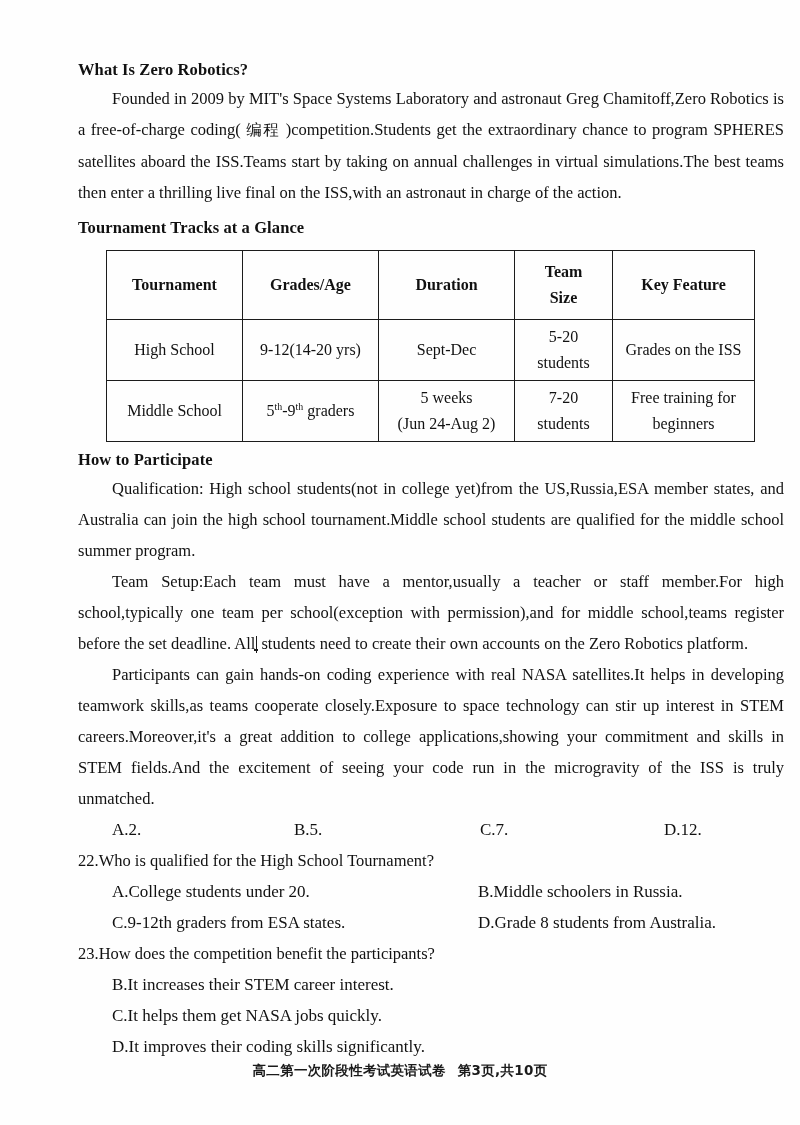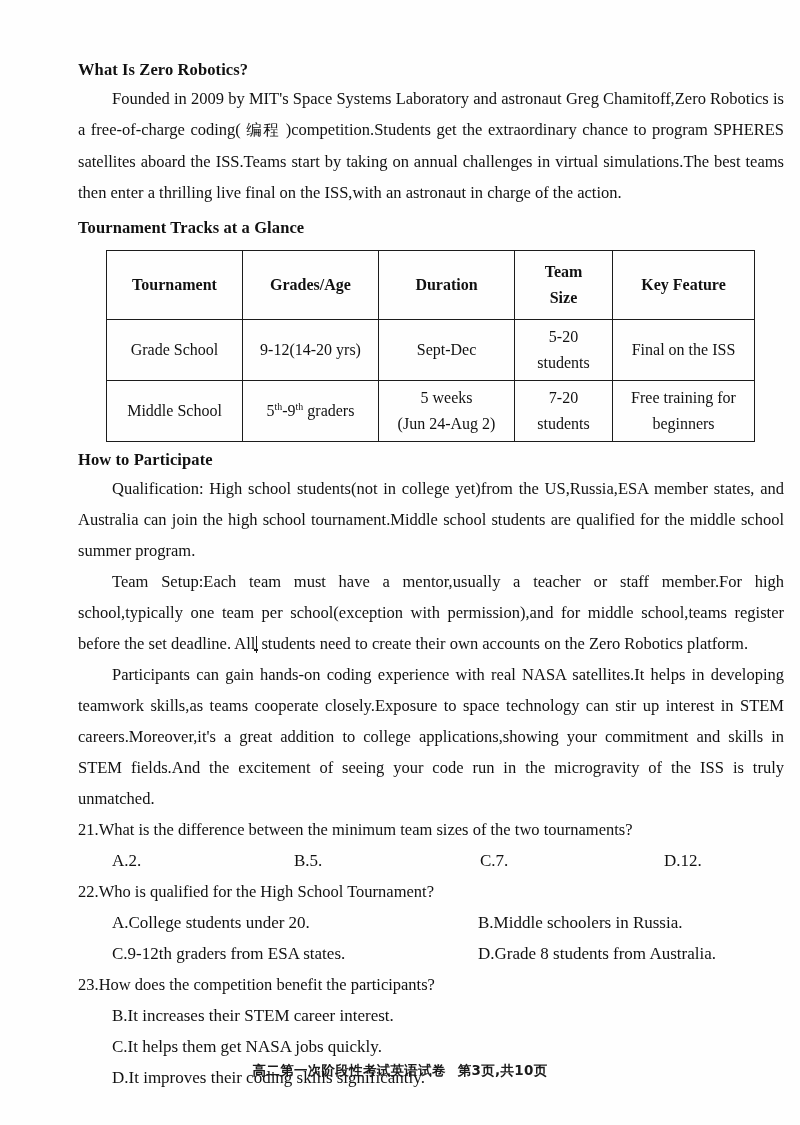--- a/index.html
+++ b/index.html
@@ -189,28 +189,28 @@
             <td>Grades/Age</td>
             <td>Duration</td>
             <td>
               <span>Team</span><br>
               <span>Size</span>
             </td>
             <td>Key Feature</td>
           </tr>
 
           <tr class="body-row">
-            <td>Grade School</td>
+            <td>High School</td>
             <td>9-12(14-20 yrs)</td>
             <td>Sept-Dec</td>
             <td>
               <span>5-20</span><br>
               <span>students</span>
             </td>
-            <td>Final on the ISS</td>
+            <td>Grades on the ISS</td>
           </tr>
 
           <tr class="body-row">
             <td>Middle School</td>
             <td><span>5</span><sup>th</sup><span>-</span><span>9</span><sup>th</sup><span> graders</span></td>
             <td>
               <span>5 weeks</span><br>
               <span>(Jun 24-Aug 2)</span>
             </td>
             <td>
@@ -227,21 +227,20 @@
     </div>
 
     <h2 class="section-head">How to Participate</h2>
 
     <p class="para">Qualification: High school students(not in college yet)from the US,Russia,ESA member states, and Australia can join the high school tournament.Middle school students are qualified for the middle school summer program.</p>
 
     <p class="para"><span>Team Setup:Each team must have a mentor,usually a teacher or staff member.For high school,typically one team per school(exception with permission),and for middle school,teams register before the set deadline. All</span><span class="caret"></span><span> students need to create their own accounts on the Zero Robotics platform.</span></p>
 
     <p class="para">Participants can gain hands-on coding experience with real NASA satellites.It helps in developing teamwork skills,as teams cooperate closely.Exposure to space technology can stir up interest in STEM careers.Moreover,it's a great addition to college applications,showing your commitment and skills in STEM fields.And the excitement of seeing your code run in the microgravity of the ISS is truly unmatched.</p>
 
-    <div class="q-stem">21.What is the difference between the minimum team sizes of the two tournaments?</div>
     <div class="opt-row">
       <span class="opt c1">A.2.</span>
       <span class="opt c2">B.5.</span>
       <span class="opt c3">C.7.</span>
       <span class="opt c4">D.12.</span>
     </div>
 
     <div class="q-stem">22.Who is qualified for the High School Tournament?</div>
     <div class="opt-row">
       <span class="opt h1">A.College students under 20.</span>

